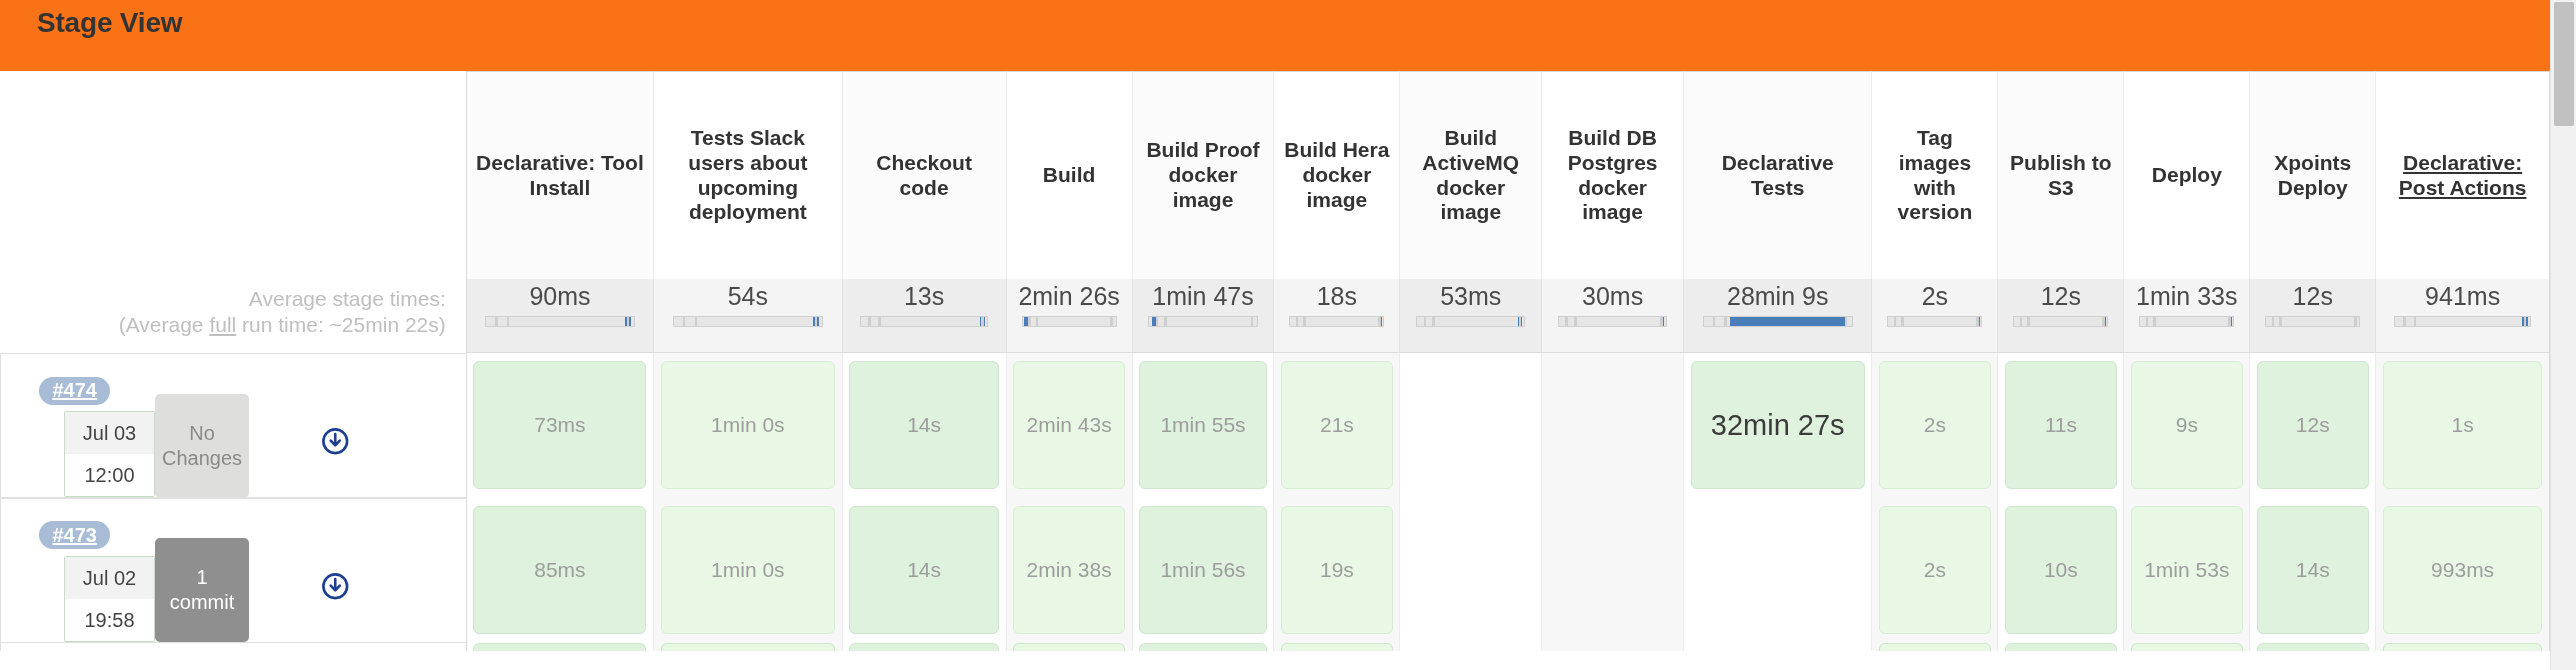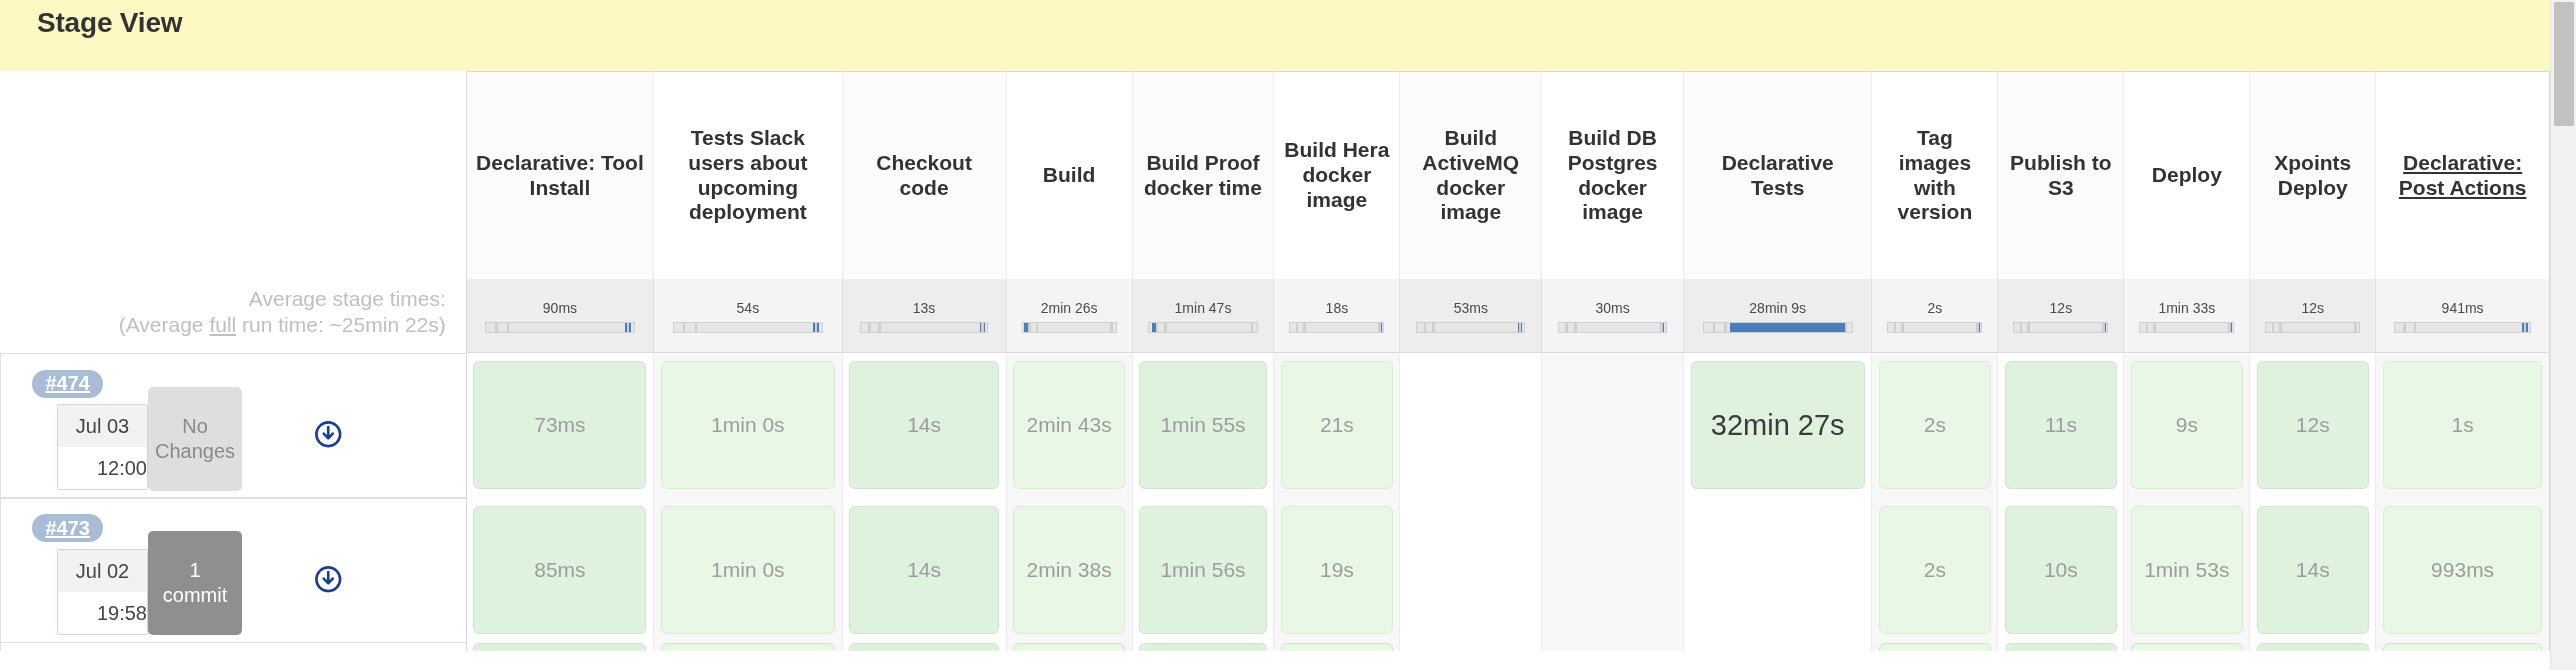--- a/index.html
+++ b/index.html
@@ -7,21 +7,21 @@
     margin: 0; padding: 0;
     width: 2576px; height: 670px;
     background: #ffffff;
     font-family: "Liberation Sans", sans-serif;
     overflow: hidden;
   }
   #root {
     position: relative;
     width: 2576px;
     height: 578px;
-    background: #fef9c3;
+    background: #f97316;
   }
 
   
   .page-title {
     position: absolute;
     left: 37px;
     top: 6.7px;
     font-size: 28px;
     font-weight: bold;
     color: #333333;
@@ -96,26 +96,25 @@
     text-align: center;
     background: #ededed;
     border-right: 0.8px solid #e2e2e2;
     border-bottom: 0.8px solid #dcdcdc;
     padding: 5px 8.4px 0 8.4px;
   }
   tr.avg-row td.avg-cell.alt { background: #f4f4f4; }
   tr.avg-row td.avg-cell.first { border-left: 1.7px solid #d9d9d9; }
   tr.avg-row td.avg-cell.last  { border-right: 1.7px solid #d9d9d9; }
   .avg-val {
-    font-size: 14px;
+    font-size: 25px;
     color: #4a4a4a;
     line-height: 1;
     margin-bottom: 6.7px;
     white-space: nowrap;
-    margin-top: 17px;
   }
   
   .spark {
     position: relative;
     height: 11px;
     margin: 0 auto;
     width: 88%;
     background: #e6e6e6;
     border: 0.8px solid #cfcfcf;
   }
@@ -134,21 +133,21 @@
 
   
   tr.build-row td.build-meta {
     position: relative;
     height: 144px;
     vertical-align: top;
     background: #fff;
     border-top: 0.8px solid #e0e0e0;
     border-bottom: 0.8px solid #e0e0e0;
     border-left: 0.8px solid #e0e0e0;
-    padding: 9px;
+    padding: 16px;
   }
   tr.build-row td.stage-cell {
     height: 144px;
     vertical-align: middle;
     text-align: center;
     padding: 8.4px 6.7px;
     border-right: 0.8px solid #ececec;
     background: #ffffff;
   }
   tr.build-row td.stage-cell.alt { background: #f7f7f7; }
@@ -206,21 +205,21 @@
   .datebox .d1 {
     background: #f2f2f2;
     color: #444;
     text-align: center;
     font-size: 20px;
     padding: 10px 0 9.2px 0;
   }
   .datebox .d2 {
     background: #ffffff;
     color: #444;
-    text-align: right;
+    text-align: center;
     font-size: 20px;
     padding: 10px 0 9.2px 0;
   }
   .changes-btn {
     position: absolute;
     left: 138px;
     top: 23.5px;
     width: 94px;
     height: 104px;
     border-radius: 5px;
@@ -275,21 +274,21 @@
         <col style="width: 119px;">
         <col style="width: 164px;">
       </colgroup>
     <thead>
       <tr>
           <th class="meta-head"></th>
           <th class="stage-head first"><span>Declarative: Tool Install</span></th>
           <th class="stage-head alt"><span>Tests Slack users about upcoming deployment</span></th>
           <th class="stage-head"><span>Checkout code</span></th>
           <th class="stage-head alt"><span>Build</span></th>
-          <th class="stage-head"><span>Build Proof docker time</span></th>
+          <th class="stage-head"><span>Build Proof docker image</span></th>
           <th class="stage-head alt"><span>Build Hera docker image</span></th>
           <th class="stage-head"><span>Build ActiveMQ docker image</span></th>
           <th class="stage-head alt"><span>Build DB Postgres docker image</span></th>
           <th class="stage-head"><span>Declarative Tests</span></th>
           <th class="stage-head alt"><span>Tag images with version</span></th>
           <th class="stage-head"><span>Publish to S3</span></th>
           <th class="stage-head alt"><span>Deploy</span></th>
           <th class="stage-head"><span>Xpoints Deploy</span></th>
           <th class="stage-head alt last"><span>Declarative: Post Actions</span></th>
         </tr>

